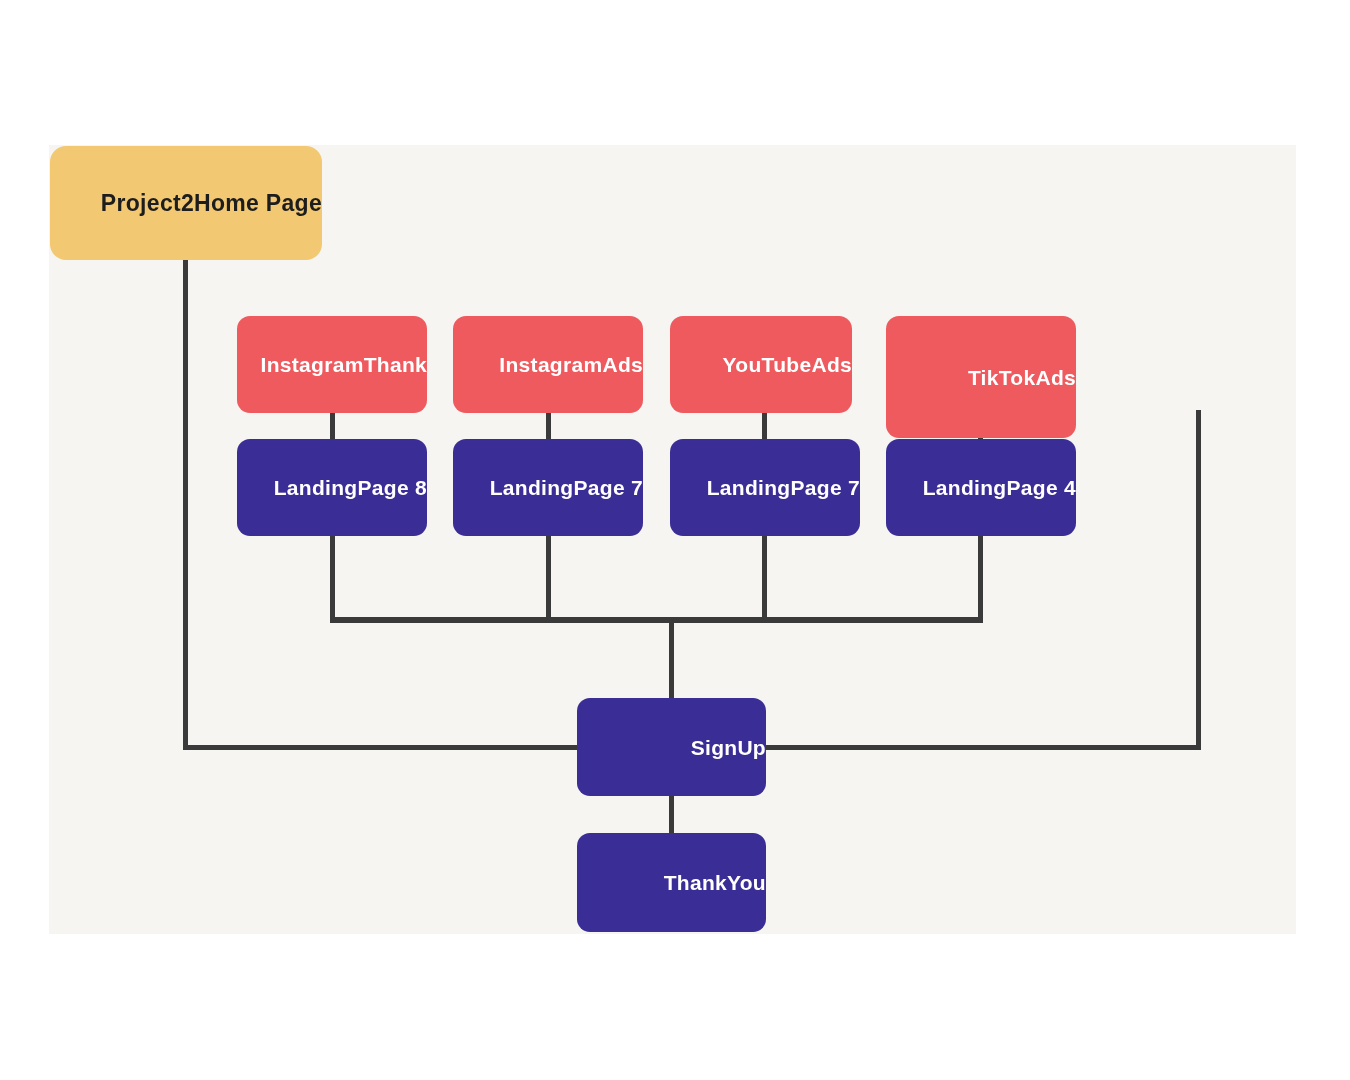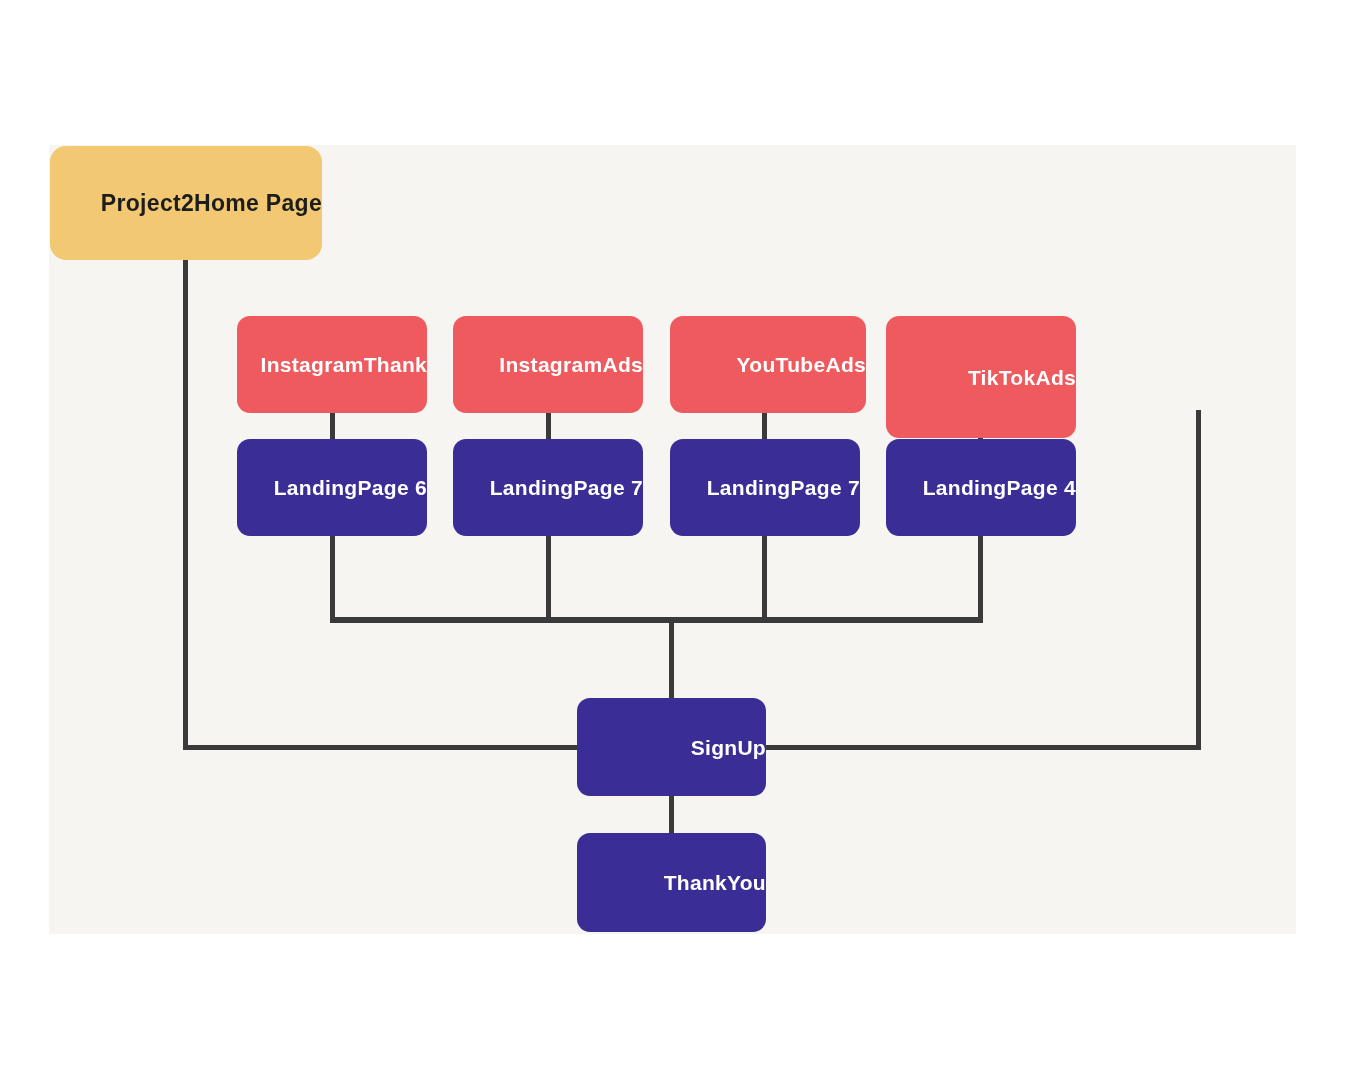--- a/index.html
+++ b/index.html
@@ -55,32 +55,32 @@
   </div>
 
   <div class="node red" style="left:237px;top:316px;width:190px;height:97px">
     <div>Instagram</div>
     <div>Thank</div>
   </div>
   <div class="node red" style="left:453px;top:316px;width:190px;height:97px">
     <div>Instagram</div>
     <div>Ads</div>
   </div>
-  <div class="node red" style="left:670px;top:316px;width:196px;height:97px">
+  <div class="node red" style="left:670px;top:316px;width:182px;height:97px">
     <div>YouTube</div>
     <div>Ads</div>
   </div>
   <div class="node red" style="left:886px;top:316px;width:190px;height:122px">
     <div>TikTok</div>
     <div>Ads</div>
   </div>
 
   <div class="node blue" style="left:237px;top:439px;width:190px;height:97px">
     <div>Landing</div>
-    <div>Page 6</div>
+    <div>Page 8</div>
   </div>
   <div class="node blue" style="left:453px;top:439px;width:190px;height:97px">
     <div>Landing</div>
     <div>Page 7</div>
   </div>
   <div class="node blue" style="left:670px;top:439px;width:190px;height:97px">
     <div>Landing</div>
     <div>Page 7</div>
   </div>
   <div class="node blue" style="left:886px;top:439px;width:190px;height:97px">

